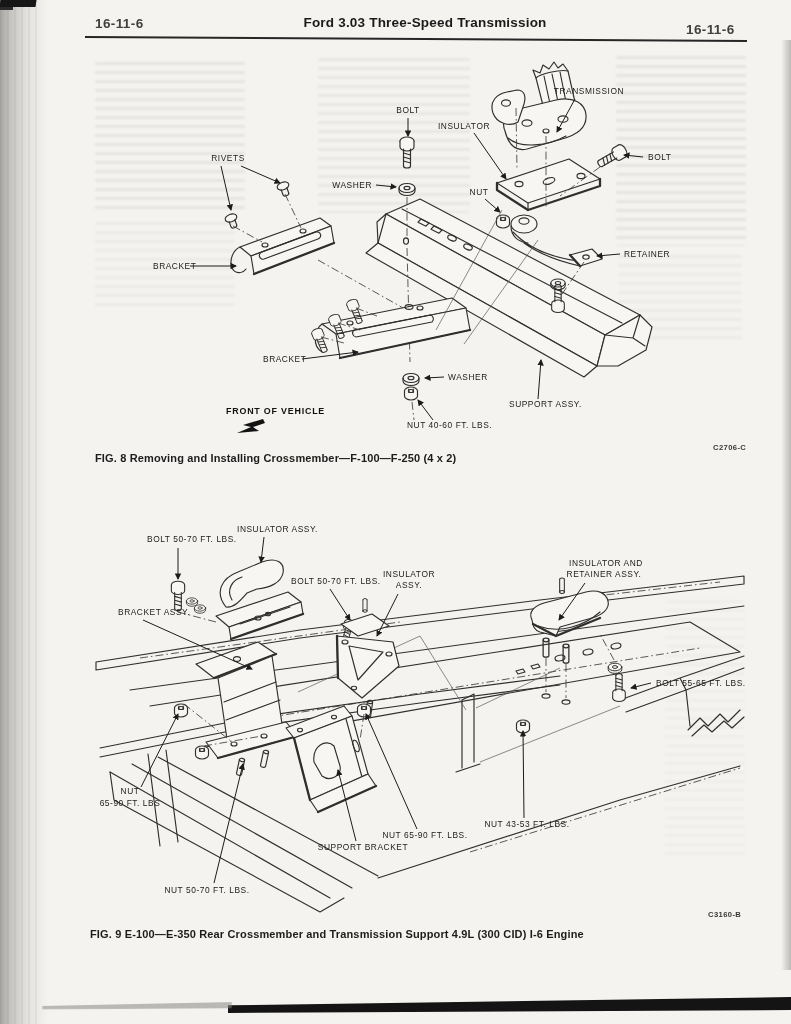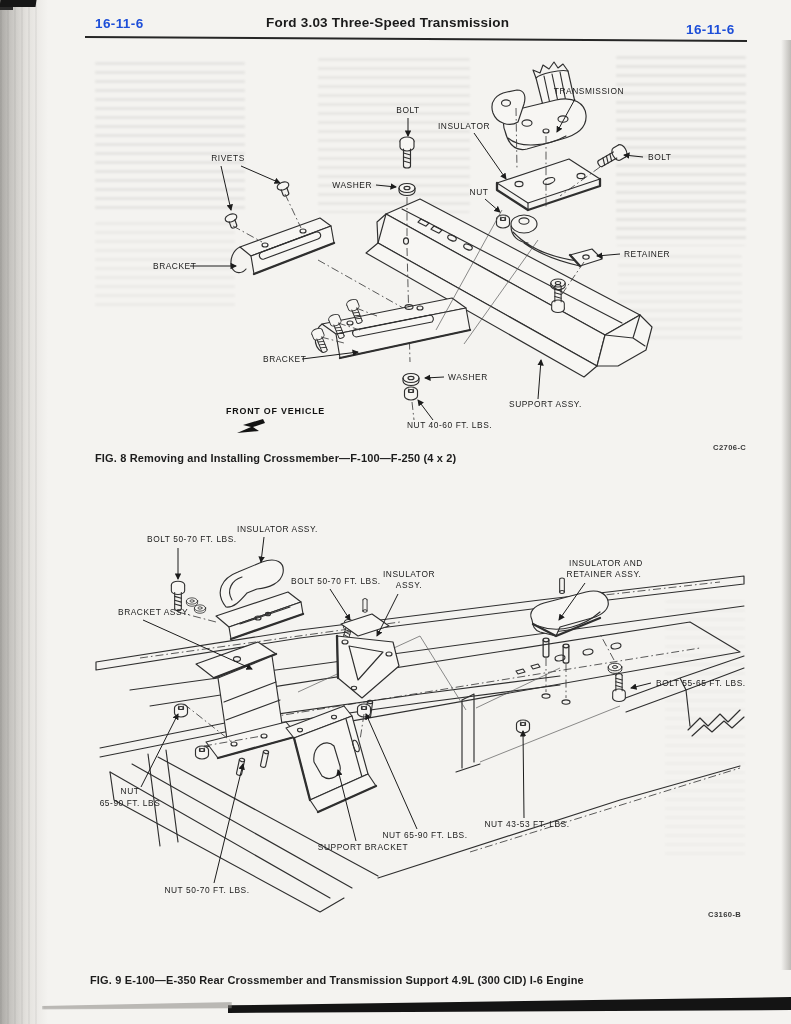--- a/index.html
+++ b/index.html
@@ -15,22 +15,22 @@
   .corner-mark2{position:absolute;left:0;top:7px;width:13px;height:3px;background:#2a2a2a;}
   .right-edge{position:absolute;right:0;top:40px;width:10px;height:930px;
       background:linear-gradient(90deg,rgba(0,0,0,0),#bdbbb7);}
   .bottom-bar{position:absolute;left:228px;top:996px;width:563px;height:18px;background:#141414;
       clip-path:polygon(0 52%,100% 6%,100% 78%,0 94%);filter:blur(.4px);}
   .bottom-bar-lead{position:absolute;left:42px;top:1001px;width:190px;height:9px;background:#8a8884;
       opacity:.55;clip-path:polygon(0 55%,100% 10%,100% 80%,0 95%);filter:blur(1px);}
   .ghost{position:absolute;border-radius:2px;filter:blur(1.1px);
       background:repeating-linear-gradient(180deg,rgba(105,105,105,.2) 0 3px,rgba(0,0,0,0) 3px 9px);}
   
-  .hdr-num{position:absolute;font-weight:bold;font-size:13.5px;letter-spacing:.4px;color:#1d4ed8;}
-  .hdr-title{position:absolute;left:266px;width:330px;top:15px;text-align:left;
+  .hdr-num{position:absolute;font-weight:bold;font-size:13.5px;letter-spacing:.4px;color:#404040;}
+  .hdr-title{position:absolute;left:260px;width:330px;top:15px;text-align:center;
       font-weight:bold;font-size:13.5px;letter-spacing:.2px;color:#1a1a1a;}
   .hdr-rule{position:absolute;left:85px;top:36px;width:662px;height:2px;background:#262626;
       transform:rotate(.35deg);transform-origin:left center;}
   .cap{position:absolute;font-weight:bold;font-size:11px;letter-spacing:.15px;
       white-space:nowrap;color:#1c1c1c;}
   svg.fig{position:absolute;overflow:visible;}
   
   .ln{stroke:#2f2f2f;stroke-width:1.15;fill:none;stroke-linecap:round;stroke-linejoin:round;}
   .fc{fill:#f7f6f3;}
   .hv{stroke-width:2.3;}
@@ -358,15 +358,15 @@
     <text class="lbl" x="656" y="686">BOLT 55-65 FT. LBS.</text>
     <text class="lbl" x="130" y="794" text-anchor="middle">NUT</text>
     <text class="lbl" x="130" y="806" text-anchor="middle">65-90 FT. LBS</text>
     <text class="lbl" x="425" y="838" text-anchor="middle">NUT 65-90 FT. LBS.</text>
     <text class="lbl" x="363" y="850" text-anchor="middle">SUPPORT BRACKET</text>
     <text class="lbl" x="207" y="893" text-anchor="middle">NUT 50-70 FT. LBS.</text>
     <text class="lbl" x="527" y="827" text-anchor="middle">NUT 43-53 FT. LBS.</text>
     <text class="code" x="708" y="917">C3160-B</text>
   </svg>
 
-  <div class="cap" style="left:90px;top:974px;text-align:center;">FIG. 9 E-100—E-350 Rear Crossmember and Transmission Support 4.9L (300 CID) I-6 Engine</div>
+  <div class="cap" style="left:90px;top:928px;text-align:center;">FIG. 9 E-100—E-350 Rear Crossmember and Transmission Support 4.9L (300 CID) I-6 Engine</div>
 
 </div>
 
 </body></html>

